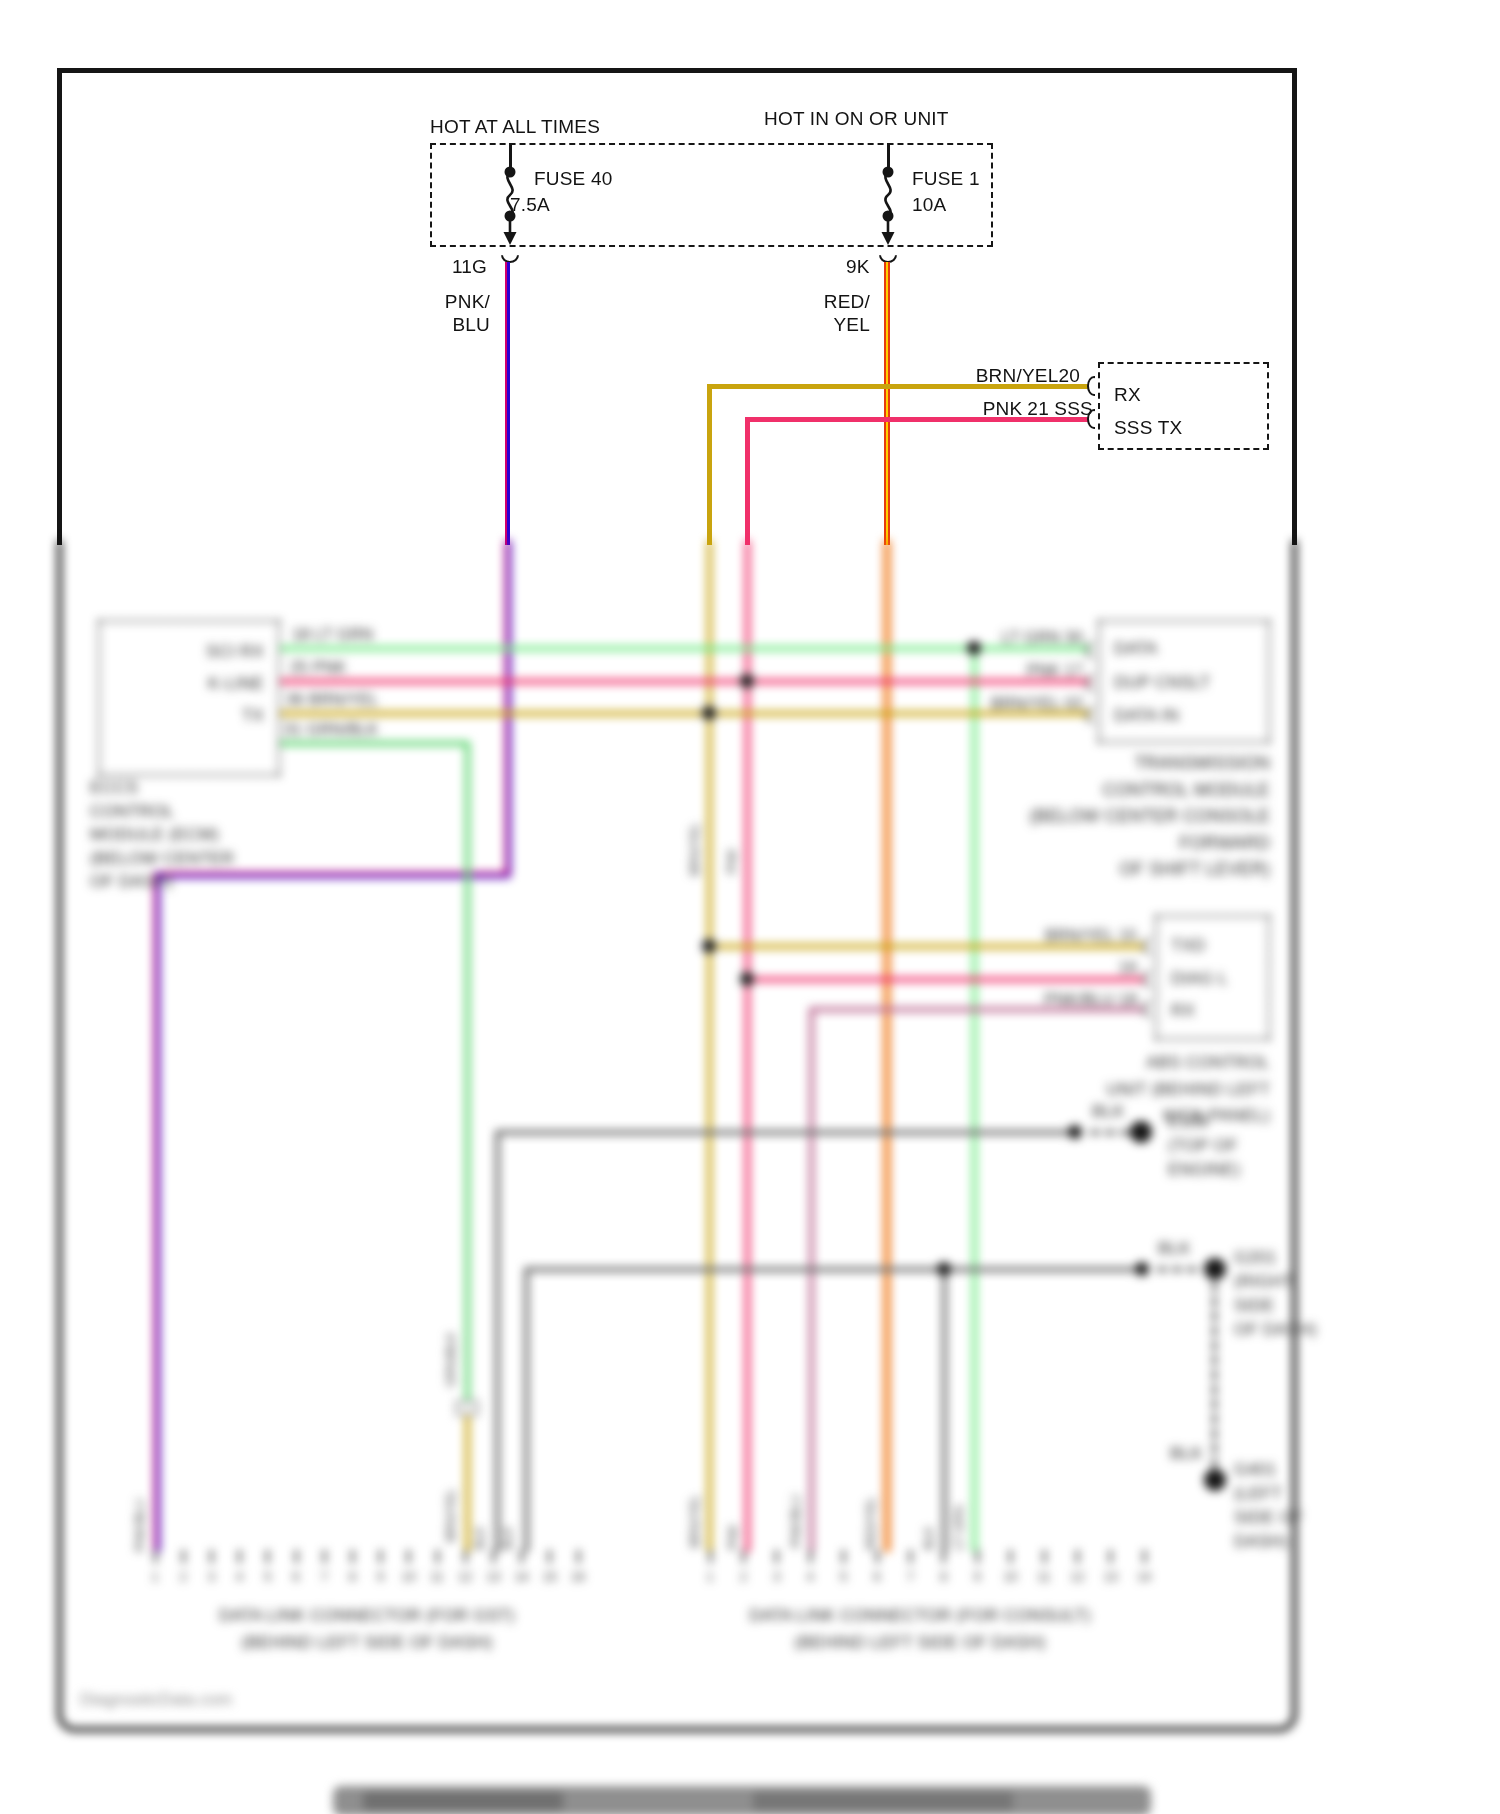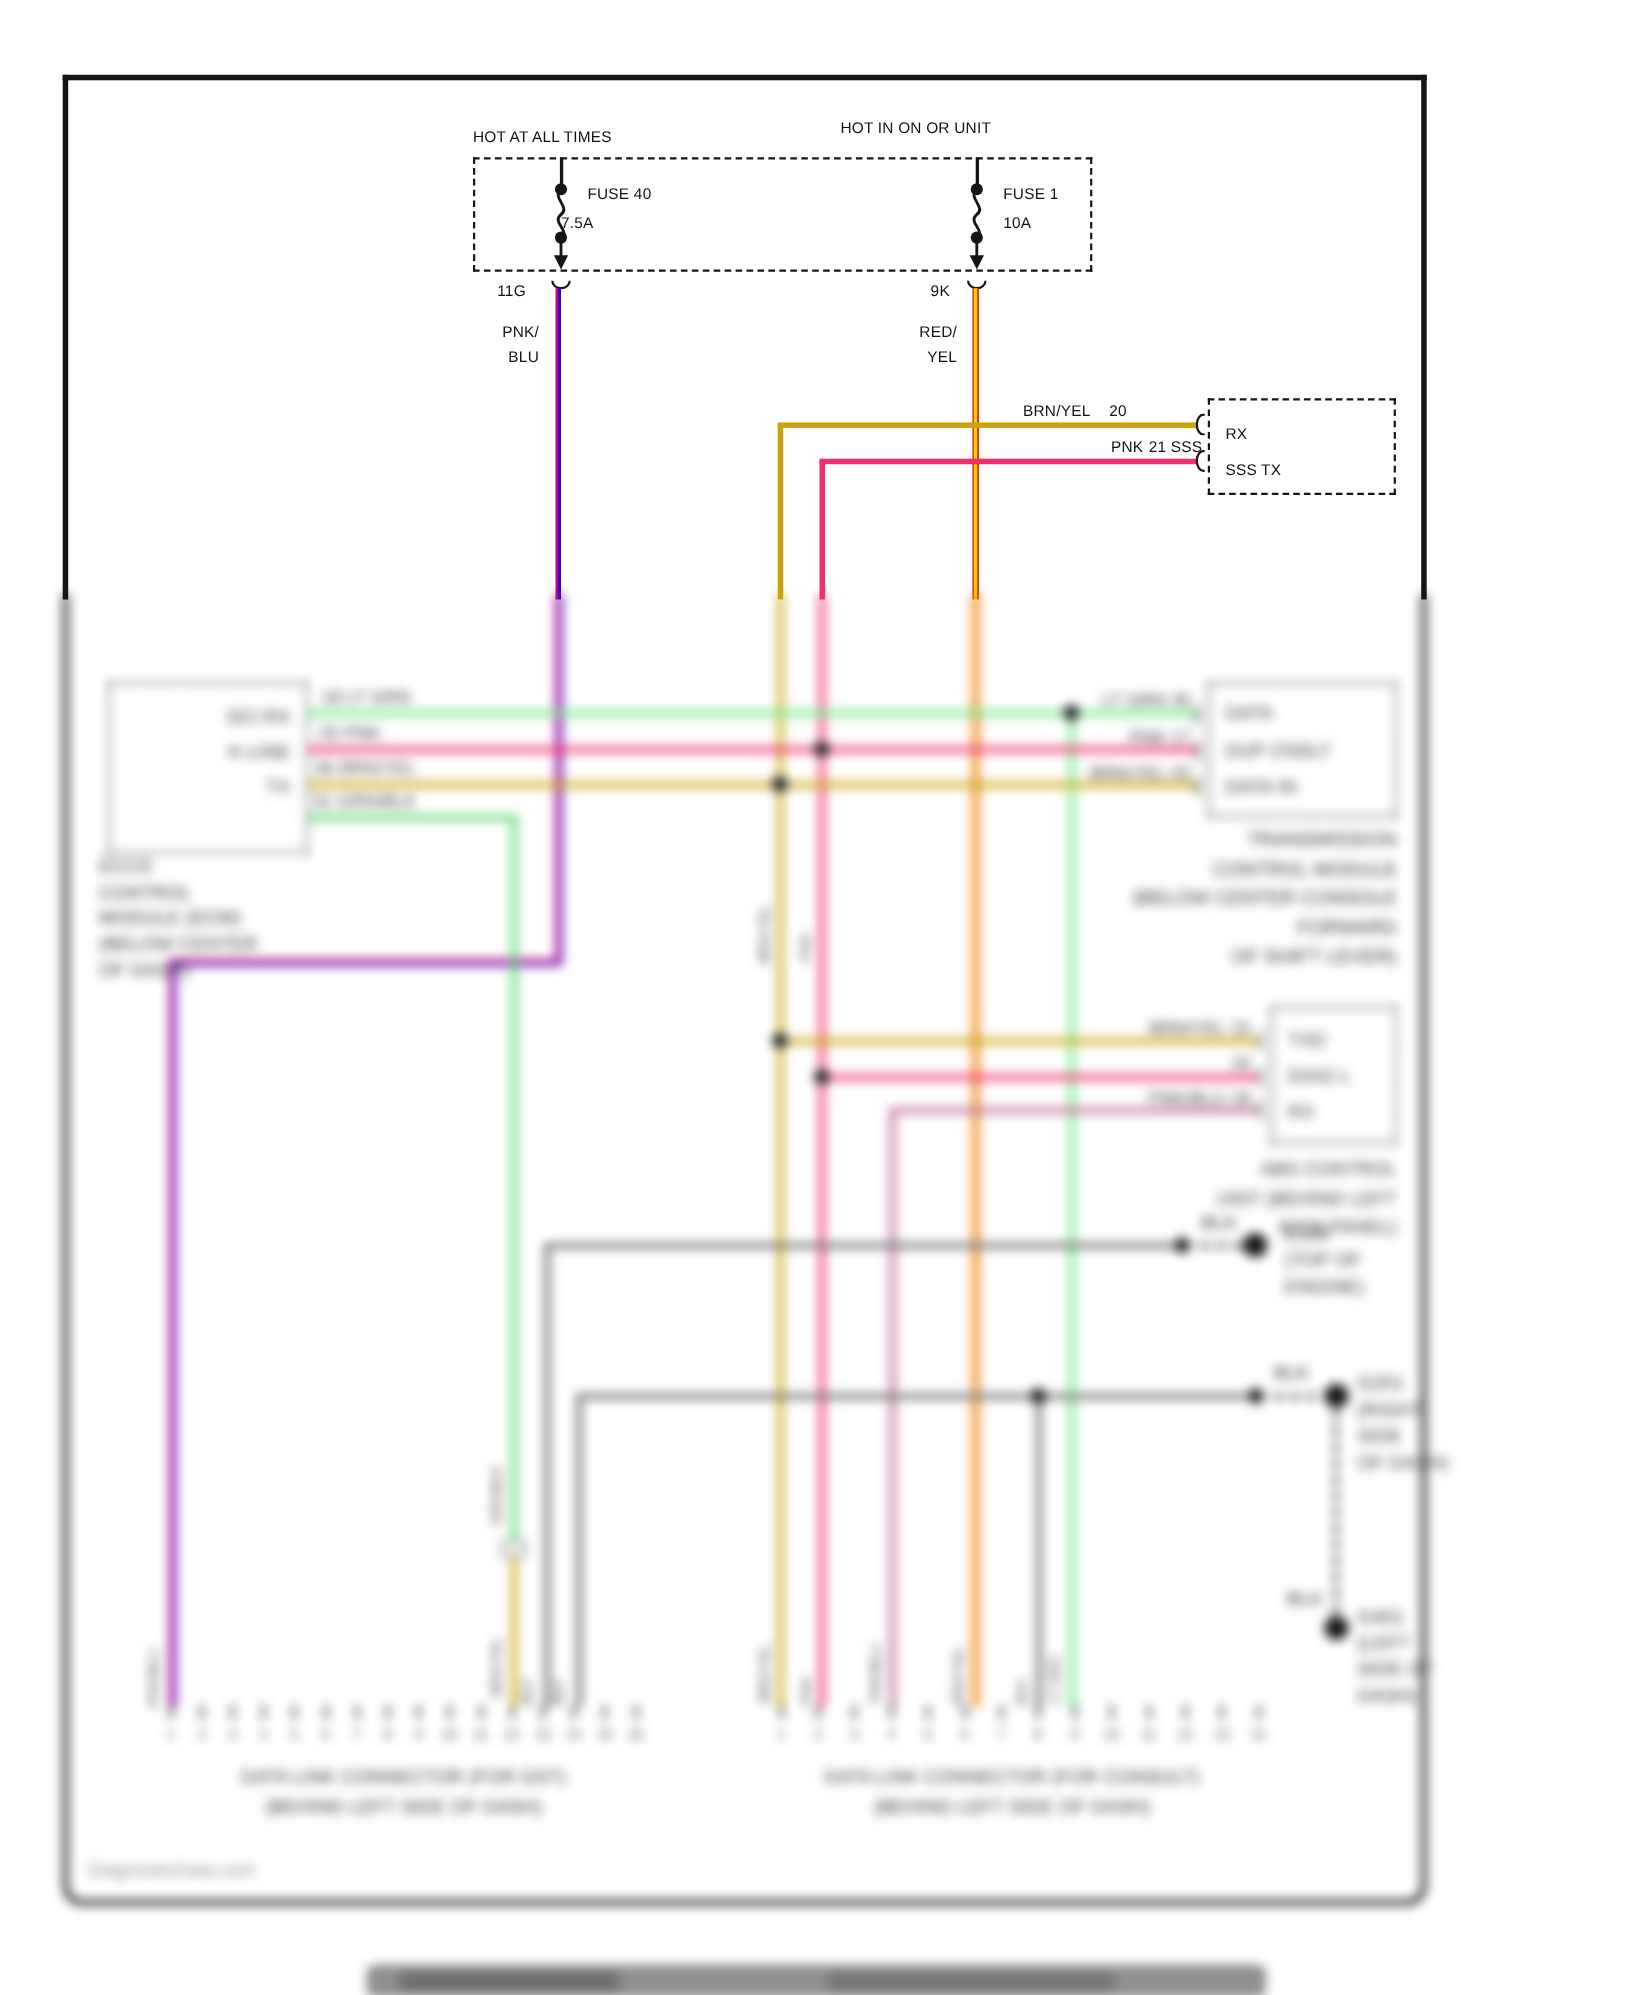--- a/index.html
+++ b/index.html
@@ -1,19 +1,19 @@
 <!DOCTYPE html>
 <html style="--ink: #151515; --pnk: #f0306a; --lt_grn: #6fe983; --grn: #57d46c; --brn_yel: #c9a40e; --red_edge: #e63c0c; --yel_core: #ffd000; --pnk_blu_pnk: #d1006e; --pnk_blu_blu: #2b00d4; --mauve: #bd6b93; --blk_wire: #6e6e6e;"><head>
 <meta charset="utf-8">
 <style>
   html,body{margin:0;padding:0;background:#fff;}
   #canvas{position:relative;width:1500px;height:1814px;background:#ffffff;overflow:hidden;
           font-family:"Liberation Sans","DejaVu Sans",sans-serif;color:#131313;}
   .abs{position:absolute;}
-  .txt{position:absolute;font-size:14px;white-space:nowrap;letter-spacing:.2px;}
+  .txt{position:absolute;font-size:19px;white-space:nowrap;letter-spacing:.2px;}
   .btxt{position:absolute;font-size:17px;color:#2e2e2e;white-space:nowrap;letter-spacing:.2px;}
   .small{font-size:16px;}
   .rtl{text-align:right;}
   .ctr{text-align:center;}
   .wire{position:absolute;}
   .dot{position:absolute;width:14px;height:14px;border-radius:50%;background:#161616;}
   .gdot{position:absolute;width:22px;height:22px;border-radius:50%;background:#161616;}
   .dashbox{position:absolute;border:2.5px dashed #242424;box-sizing:border-box;}
   .cup{position:absolute;width:18px;height:16px;border:2.6px solid #151515;border-radius:50%;
        clip-path:inset(52% 0 0 0);box-sizing:border-box;}
@@ -88,21 +88,21 @@
   <div class="wire" style="left:707px;top:384px;width:381px;height:5px;background:var(--brn_yel)"></div>
   <div class="wire" style="left:745px;top:417px;width:343px;height:5px;background:var(--pnk)"></div>
 
   <div class="arcl" style="left:1087px;top:376px"></div>
   <div class="arcl" style="left:1087px;top:409px"></div>
   <div class="dashbox" style="left:1098px;top:362px;width:171px;height:88px;border-color:#161616"></div>
   <div class="txt" style="left:1114px;top:378px;line-height:33px">
       <div>RX</div>
       <div>SSS TX</div>
     </div>
-  <div class="txt" style="left:930px;top:365px;width:150px;display:flex;gap:17px">
+  <div class="txt" style="left:930px;top:365px;width:150px;display:flex;justify-content:flex-end;">
     <span>BRN/YEL</span>
       <span>20</span>
   </div>
   <div class="txt" style="left:928px;top:398px;width:165px;display:flex;justify-content:flex-end;gap:5px">
     <span>PNK</span>
       <span>21 SSS</span>
   </div>
 
   <div id="blur-zone">
     <div id="frame-bottom"></div>

